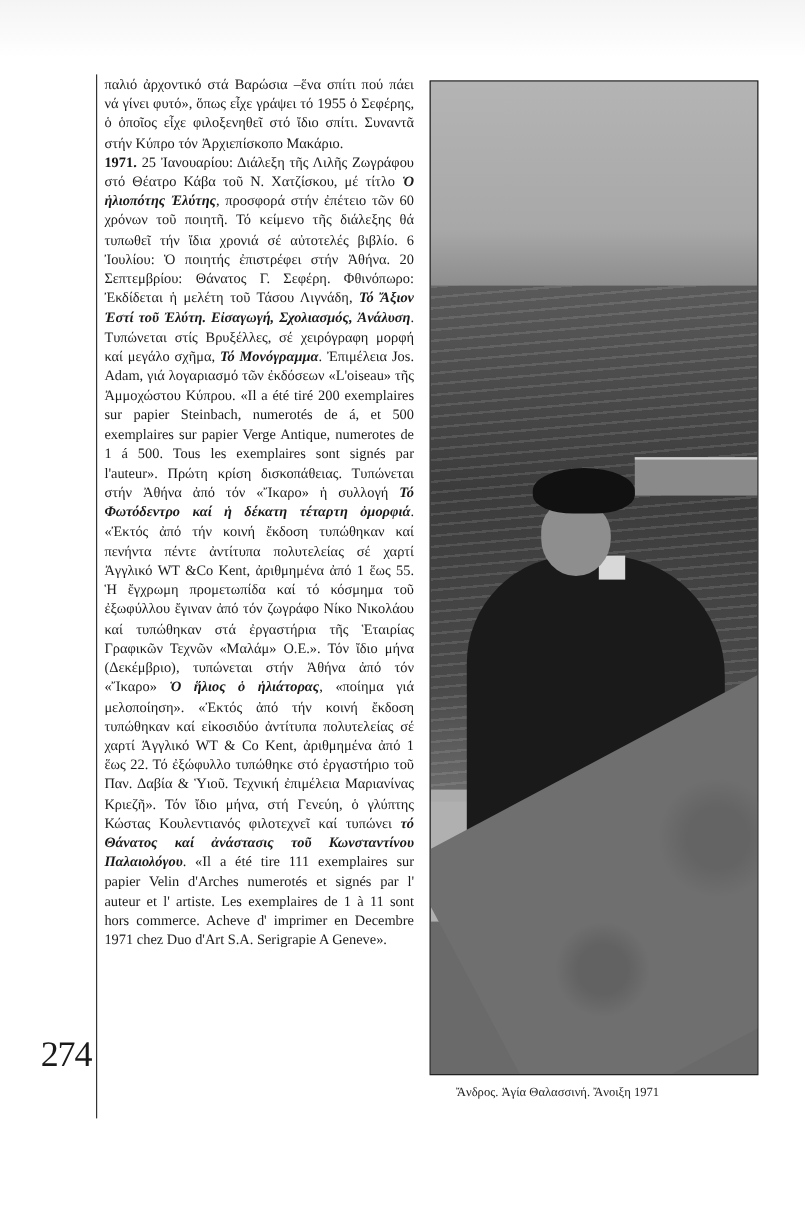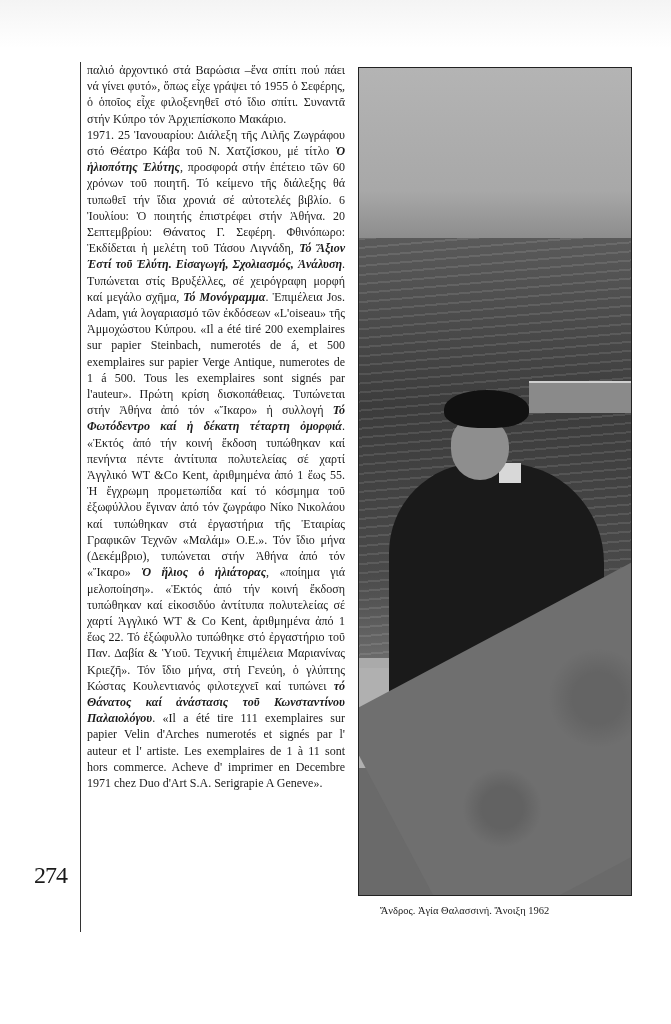--- a/index.html
+++ b/index.html
@@ -8,28 +8,28 @@
     font-family: "Liberation Serif", "DejaVu Serif", serif; color: #1a1a1a;
   }
   .top-shadow {
     position: absolute; left: 0; top: 0; width: 671px; height: 48px;
     background: linear-gradient(#f4f4f4, #ffffff);
   }
   .rule {
     position: absolute; left: 80px; top: 62px; width: 1px; height: 870px; background: #333;
   }
   .page-number {
-    position: absolute; left: 34px; top: 862px; font-size: 24px; letter-spacing: -1px;
+    position: absolute; left: 34px; top: 862px; font-size: 30px; letter-spacing: -1px;
   }
   .text-col {
     position: absolute; left: 87px; top: 62px; width: 258px;
     font-size: 12px; line-height: 16.2px; text-align: justify; hyphens: manual;
   }
   .text-col p { margin: 0; text-indent: 0; }
-  .text-col .yr { font-weight: normal; }
+  .text-col .yr { font-weight: bold; }
   .text-col i { font-style: italic; font-weight: bold; }
   .photo {
     position: absolute; left: 358px; top: 67px; width: 274px; height: 829px;
     border: 1px solid #222; box-sizing: border-box; overflow: hidden;
     background: #aaa;
   }
   .sky { position: absolute; left: 0; top: 0; width: 100%; height: 175px;
     background: linear-gradient(#b4b4b4, #a8a8a8 70%, #8a8a8a); }
   .sea { position: absolute; left: 0; top: 170px; width: 100%; height: 420px;
     background:
@@ -79,13 +79,13 @@
   <div class="coat"></div>
   <div class="lower-coat"></div>
   <div class="collar"></div>
   <div class="face"></div>
   <div class="hat"></div>
   <div class="hand"></div>
   <div class="rock2"></div>
   <div class="rock"></div>
 </div>
 
-<div class="caption">Ἄνδρος. Ἁγία Θαλασσινή. Ἄνοιξη 1962</div>
+<div class="caption">Ἄνδρος. Ἁγία Θαλασσινή. Ἄνοιξη 1971</div>
 
 </body></html>

